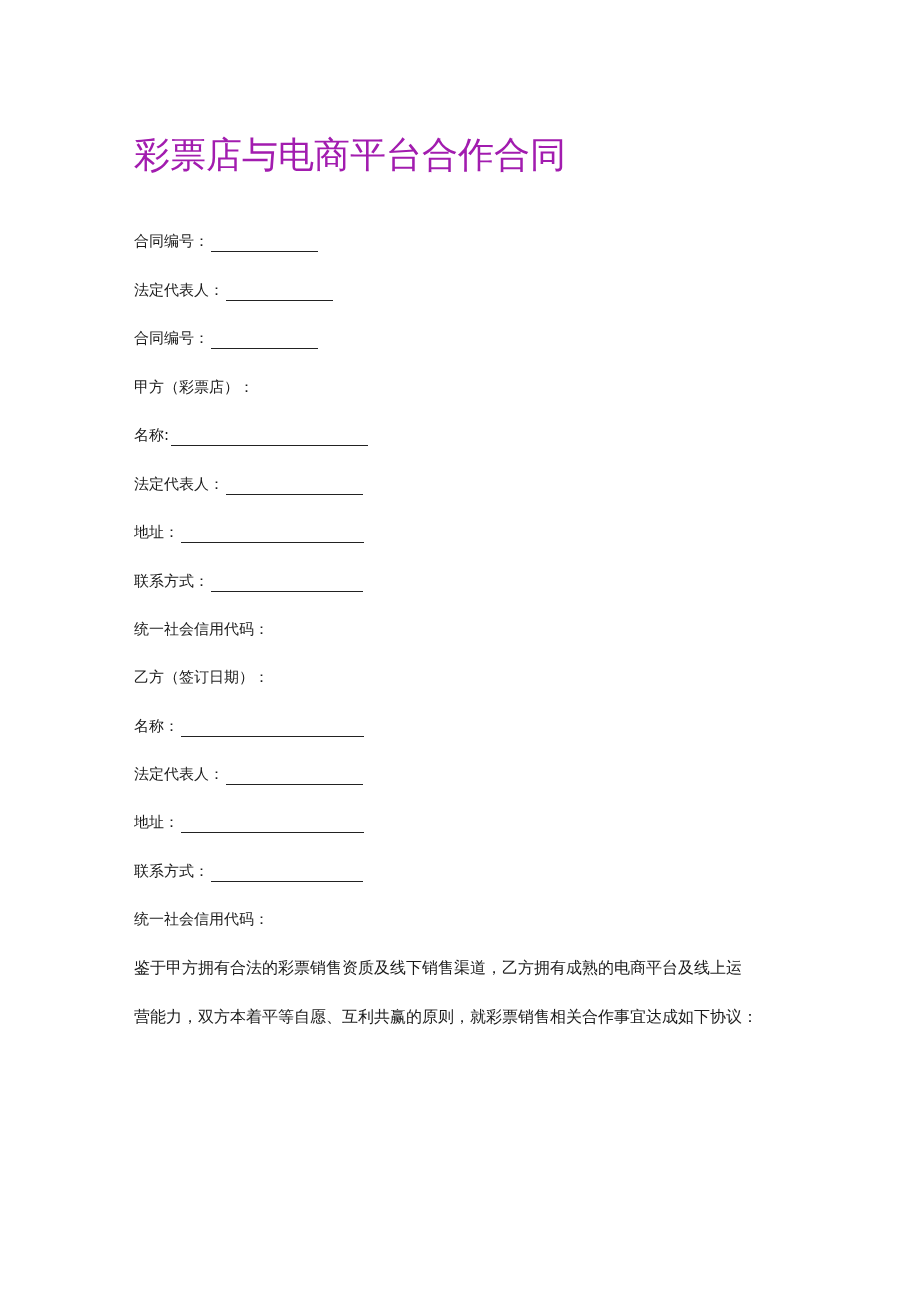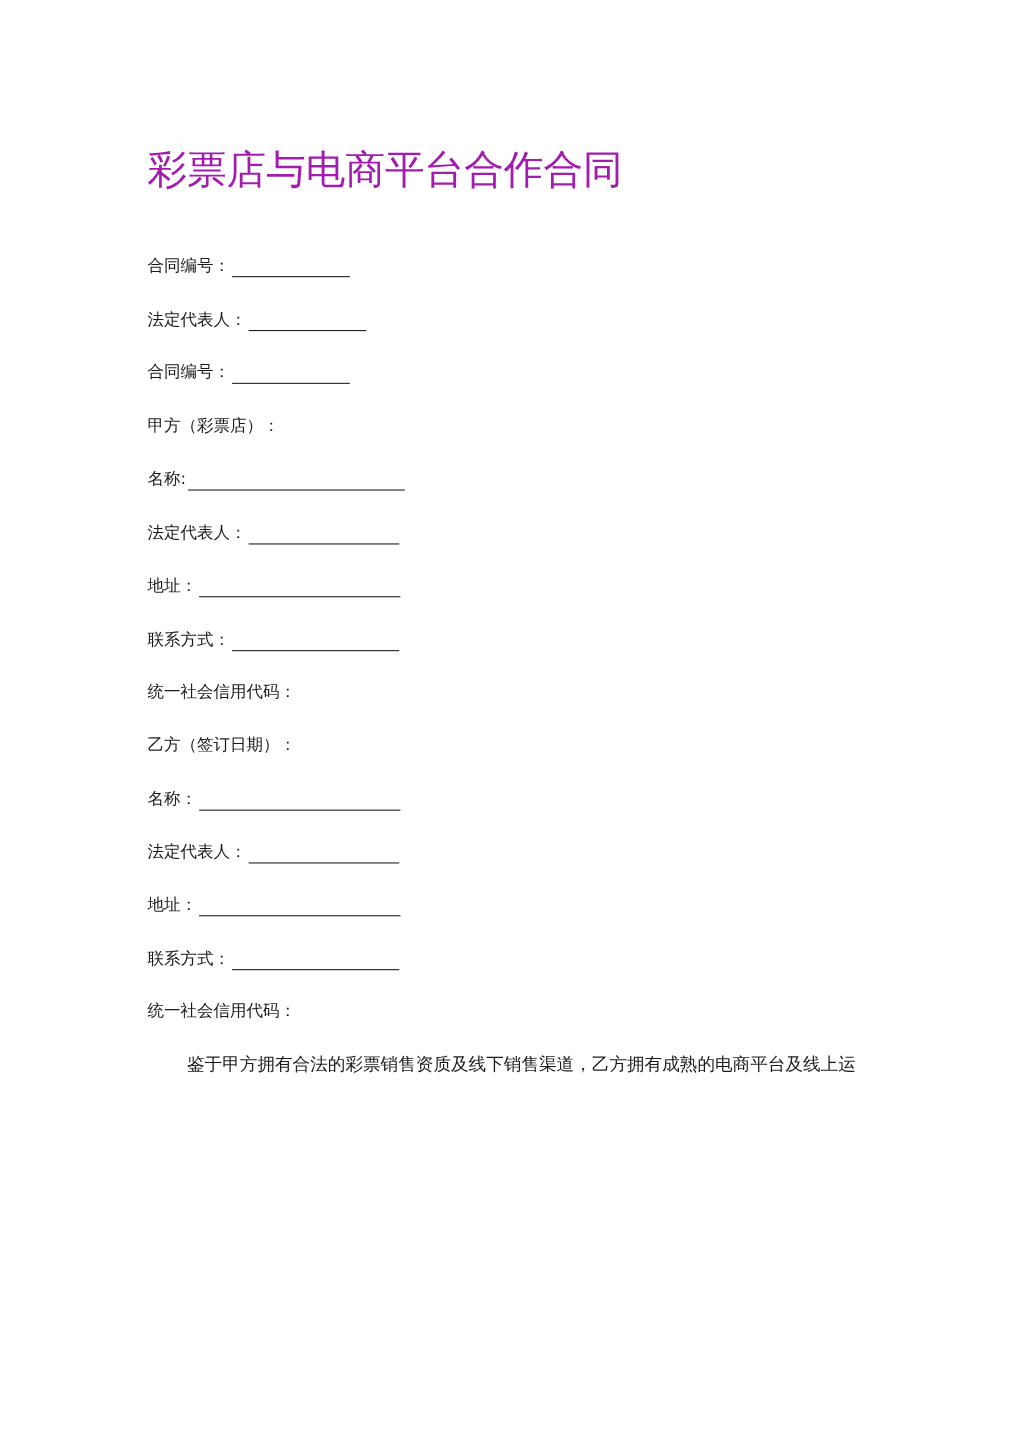--- a/index.html
+++ b/index.html
@@ -16,21 +16,20 @@
   .line {
     position: absolute; left: 134px; font-size: 15px; line-height: 22px;
     white-space: nowrap; display: flex; align-items: flex-end;
   }
   .blank {
     display: inline-block; border-bottom: 1px solid #222; height: 17px; margin-left: 2px;
   }
   .para {
     position: absolute; left: 134px; width: 660px; font-size: 16px; line-height: 48.5px;
     white-space: nowrap;
-    margin-left: 36px;
   }
 </style>
 </head>
 <body>
 
 <div>
   <div class="title">彩票店与电商平台合作合同</div>
 
   <div class="line" style="top:230px">
     <span>合同编号：</span>
@@ -86,14 +85,15 @@
   <div class="line" style="top:860px">
     <span>联系方式：</span>
     <span class="blank" style="width:152px"></span>
   </div>
   <div class="line" style="top:908px">
     <span>统一社会信用代码：</span>
   </div>
 
   <div class="para" style="top:944px">
     <div>鉴于甲方拥有合法的彩票销售资质及线下销售渠道，乙方拥有成熟的电商平台及线上运</div>
+    <div>营能力，双方本着平等自愿、互利共赢的原则，就彩票销售相关合作事宜达成如下协议：</div>
   </div>
 </div>
 
 </body></html>

